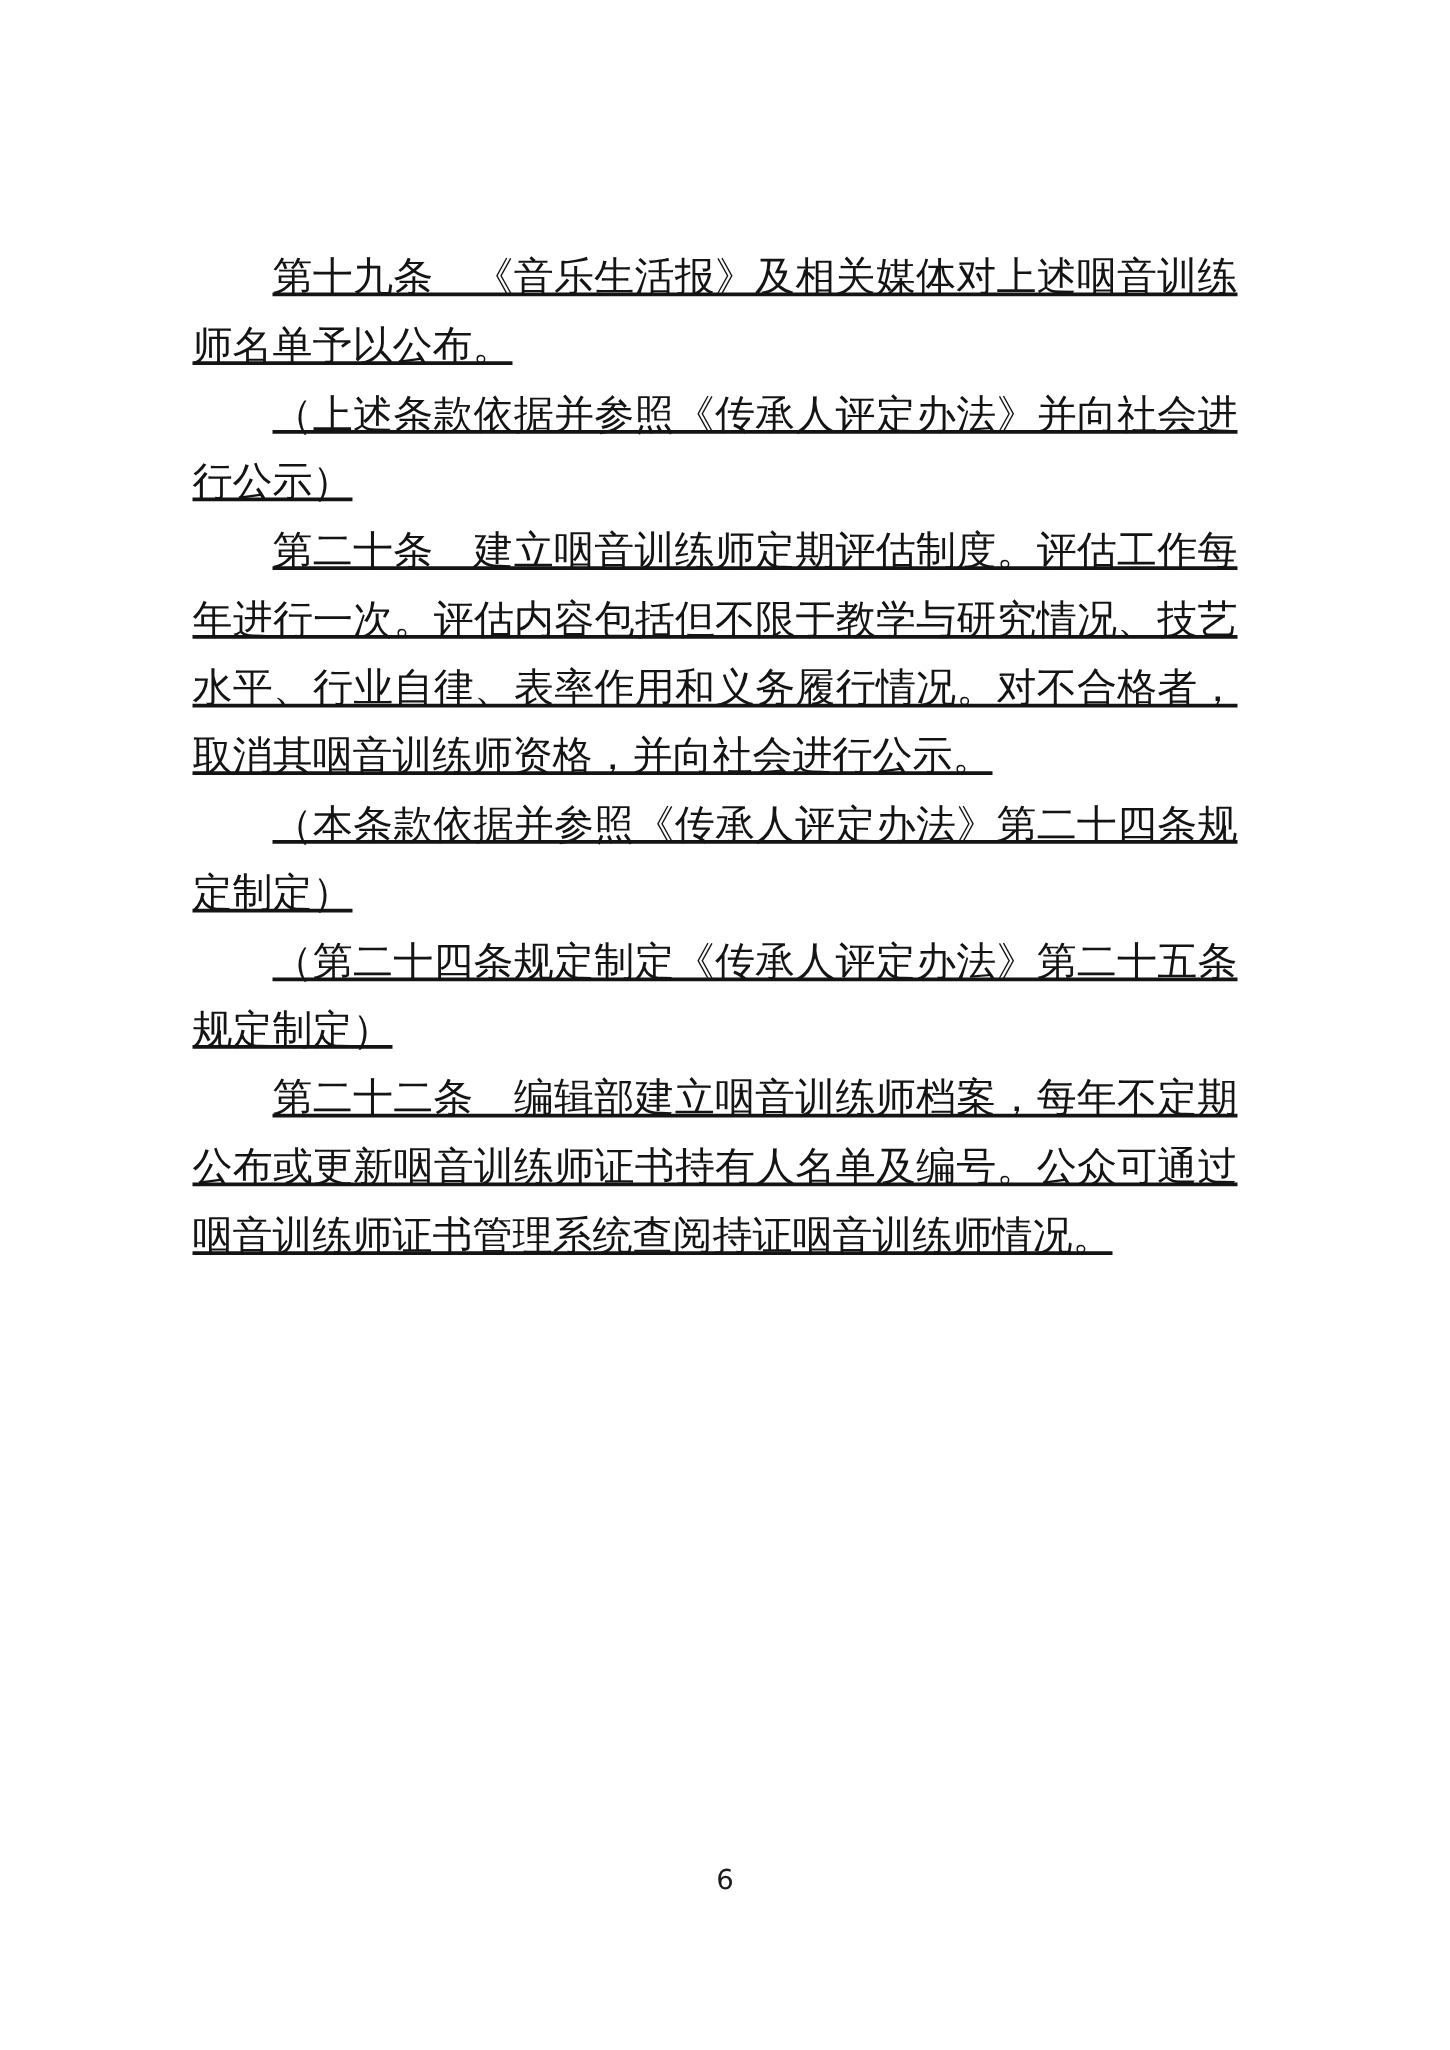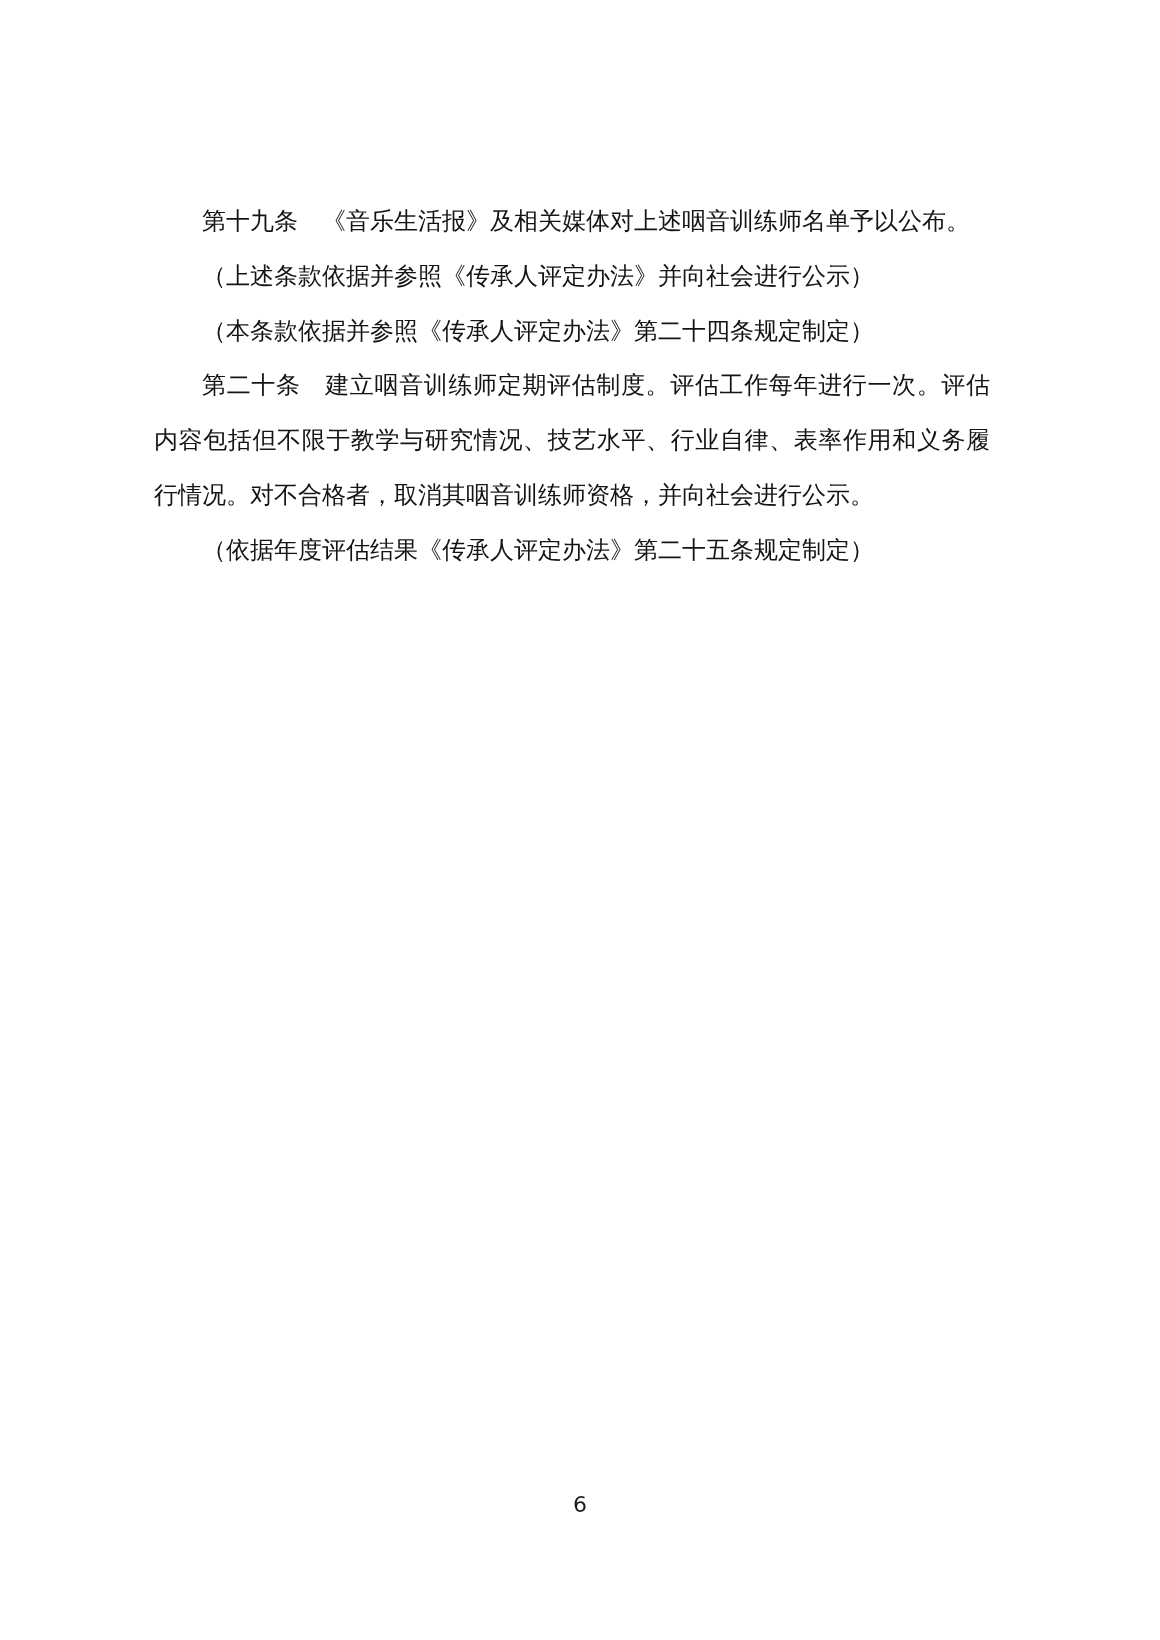--- a/index.html
+++ b/index.html
@@ -18,26 +18,27 @@
   }
   .content {
     position: absolute;
     left: 154px;
     top: 194px;
     width: 836px;
   }
   .content p {
     margin: 0;
     padding: 0;
-    font-size: 24px;
+    font-size: 32px;
     line-height: 54.75px;
     text-align: justify;
     text-justify: inter-ideograph;
     text-indent: 2em;
     word-break: normal;
+    text-decoration: underline;
   }
   .page-number {
     position: absolute;
     top: 1492px;
     left: 0;
     width: 100%;
     text-align: center;
     font-size: 22px;
     line-height: 26px;
     color: #1c1c1c;
@@ -45,18 +46,19 @@
   }
 </style>
 </head>
 <body>
 
 <div class="page">
   <div class="content">
 
   <p>第十九条　《音乐生活报》及相关媒体对上述咽音训练师名单予以公布。</p>
       <p>（上述条款依据并参照《传承人评定办法》并向社会进行公示）</p>
+      <p>第二十条　建立咽音训练师定期评估制度。评估工作每年进行一次。评估内容包括但不限于教学与研究情况、技艺水平、行业自律、表率作用和义务履行情况。对不合格者，取消其咽音训练师资格，并向社会进行公示。</p>
       <p>（本条款依据并参照《传承人评定办法》第二十四条规定制定）</p>
-      <p>第二十条　建立咽音训练师定期评估制度。评估工作每年进行一次。评估内容包括但不限于教学与研究情况、技艺水平、行业自律、表率作用和义务履行情况。对不合格者，取消其咽音训练师资格，并向社会进行公示。</p>
-      <p>（依据年度评估结果《传承人评定办法》第二十五条规定制定）</p>
+      <p>（第二十四条规定制定《传承人评定办法》第二十五条规定制定）</p>
+      <p>第二十二条　编辑部建立咽音训练师档案，每年不定期公布或更新咽音训练师证书持有人名单及编号。公众可通过咽音训练师证书管理系统查阅持证咽音训练师情况。</p>
     </div>
   <div class="page-number">6</div>
 </div>
 
 </body></html>

